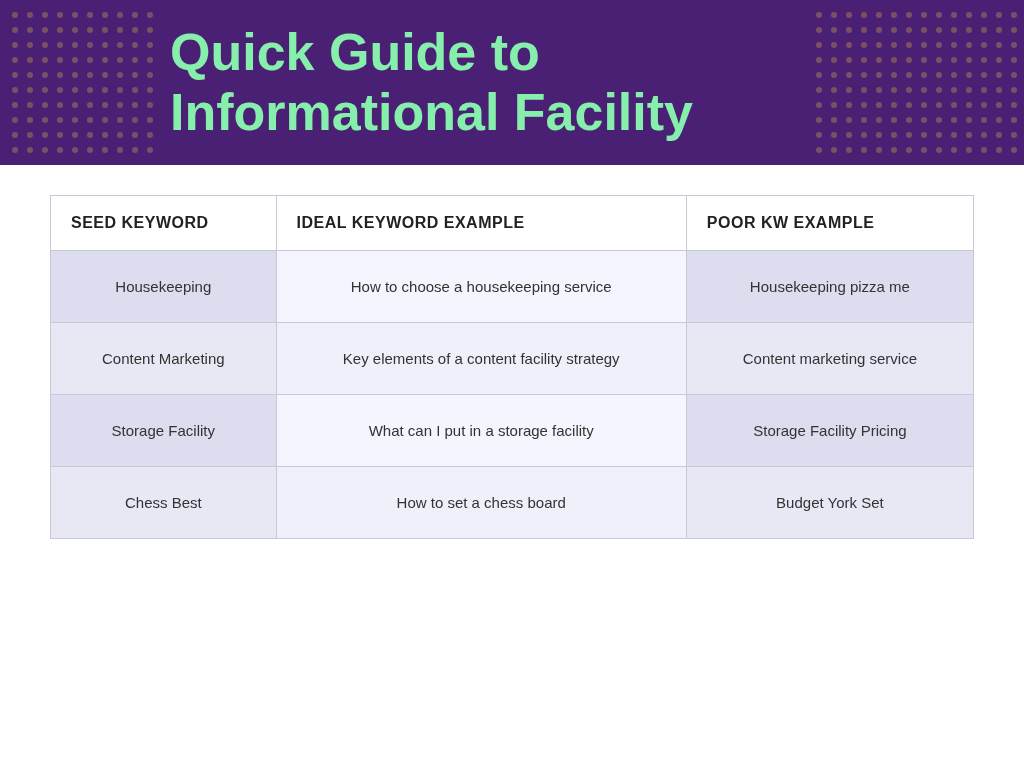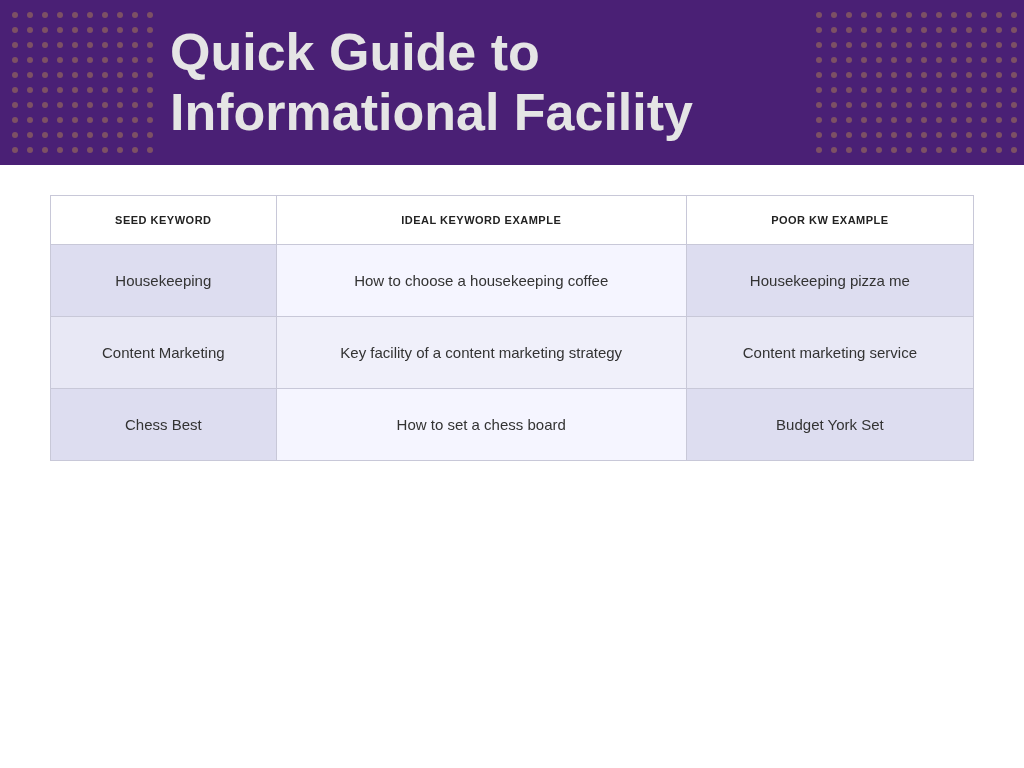--- a/index.html
+++ b/index.html
@@ -39,21 +39,21 @@
     .header-dots-right {
       position: absolute;
       right: 0;
       top: 0;
       width: 220px;
       height: 165px;
       opacity: 0.5;
     }
 
     .header-title {
-      color: #e5e5e5;
+      color: #86efac;
       font-size: 52px;
       font-weight: bold;
       line-height: 1.15;
       position: relative;
       z-index: 2;
       padding-left: 130px;
     }
 
     .table-container {
       padding: 20px 50px;
@@ -65,23 +65,23 @@
       border-collapse: collapse;
       border: 1.5px solid #c8c8d8;
     }
 
     thead tr {
       background-color: #ffffff;
     }
 
     thead th {
       padding: 18px 20px;
-      text-align: center;
+      text-align: left;
       font-weight: bold;
-      font-size: 11px;
+      font-size: 16px;
       letter-spacing: 0.5px;
       color: #222222;
       border: 1.5px solid #c8c8d8;
     }
 
     tbody tr:nth-child(odd) .seed-col,
     tbody tr:nth-child(odd) .poor-col {
       background-color: #ddddf0;
     }
 
@@ -396,27 +396,32 @@
     <thead>
       <tr>
         <th class="seed-col">SEED KEYWORD</th>
         <th class="ideal-col">IDEAL KEYWORD EXAMPLE</th>
         <th class="poor-col">POOR KW EXAMPLE</th>
       </tr>
     </thead>
     <tbody id="table-body">
         <tr>
           <td class="seed-col">Housekeeping</td>
-          <td class="ideal-col">How to choose a housekeeping coffee</td>
+          <td class="ideal-col">How to choose a housekeeping service</td>
           <td class="poor-col">Housekeeping pizza me</td>
         </tr>
         <tr>
           <td class="seed-col">Content Marketing</td>
-          <td class="ideal-col">Key facility of a content marketing strategy</td>
+          <td class="ideal-col">Key elements of a content facility strategy</td>
           <td class="poor-col">Content marketing service</td>
+        </tr>
+        <tr>
+          <td class="seed-col">Storage Facility</td>
+          <td class="ideal-col">What can I put in a storage facility</td>
+          <td class="poor-col">Storage Facility Pricing</td>
         </tr>
         <tr>
           <td class="seed-col">Chess Best</td>
           <td class="ideal-col">How to set a chess board</td>
           <td class="poor-col">Budget York Set</td>
         </tr>
       </tbody>
   </table>
 </div>
 

